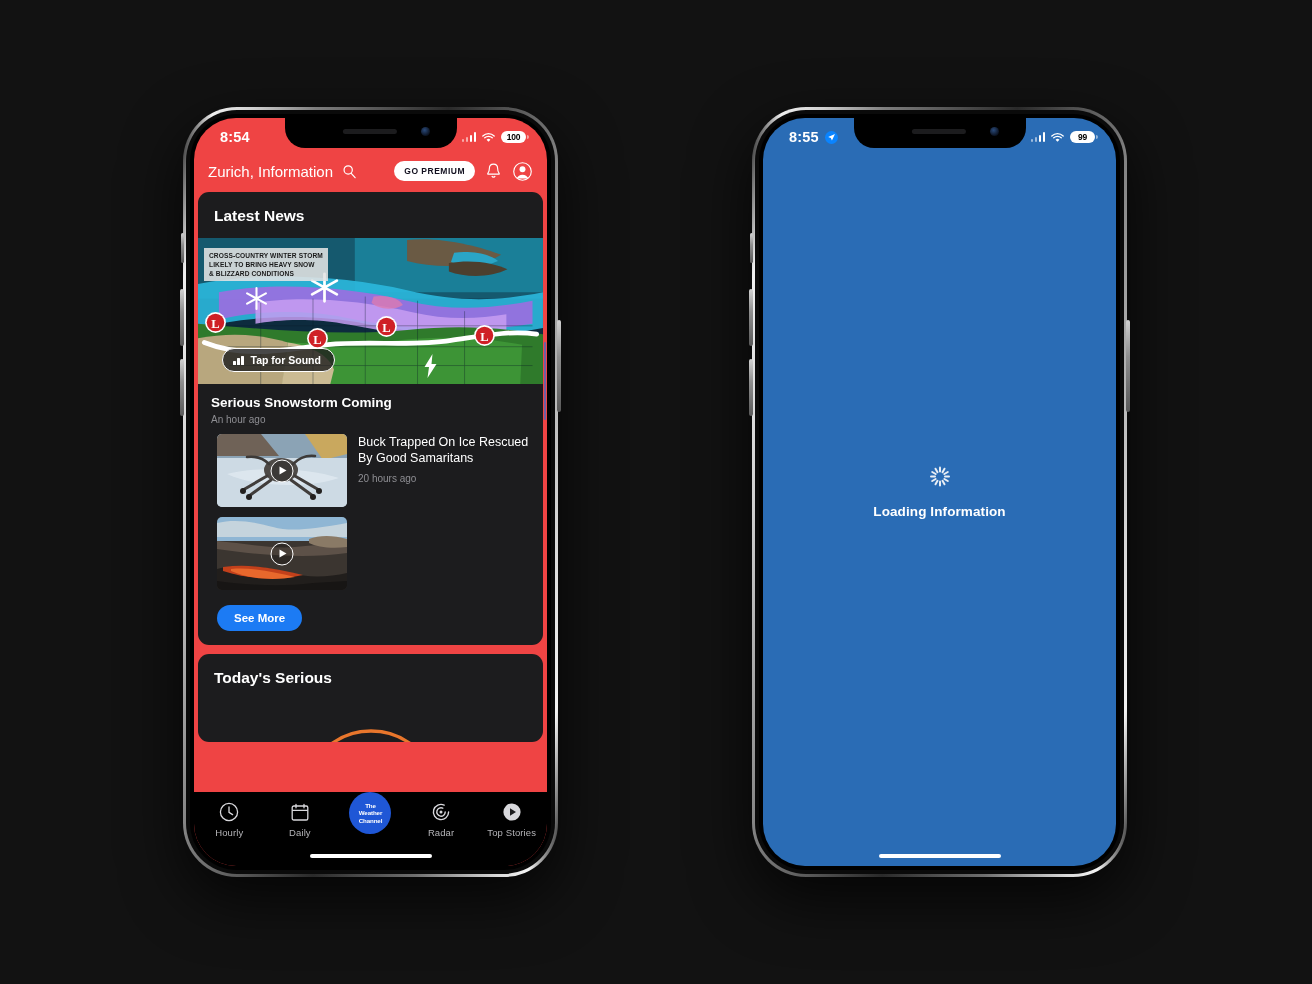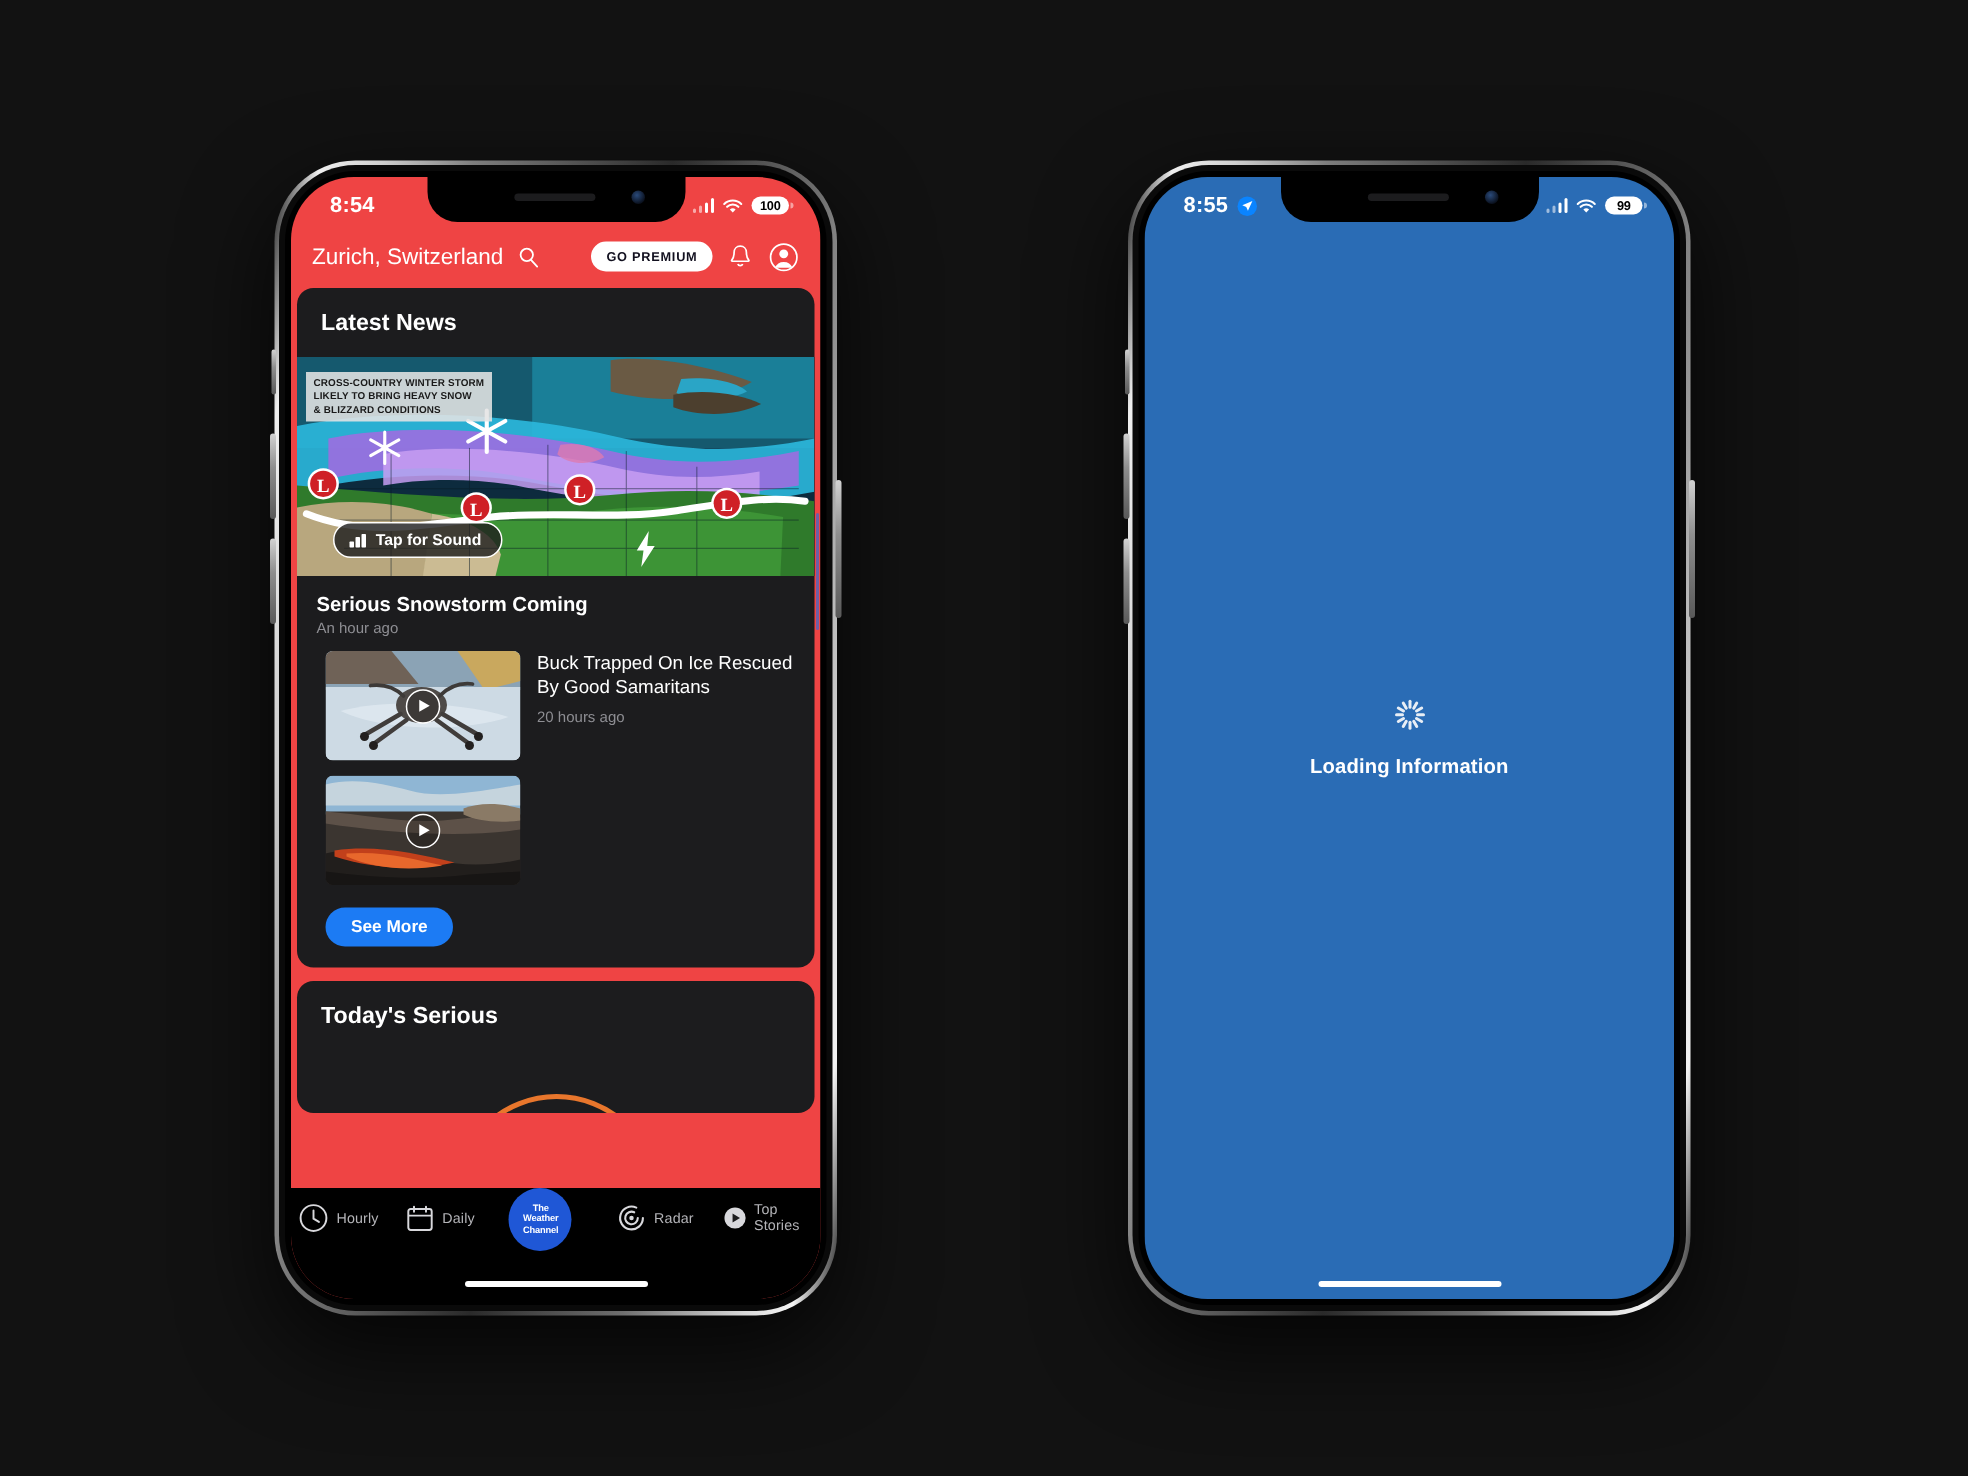--- a/index.html
+++ b/index.html
@@ -173,21 +173,21 @@
   .arc-wrap { position: relative; height: 42px; }
   .arc { position: absolute; left: 50%; transform: translateX(-50%); top: 14px; width: 146px; height: 90px; }
 
   
   .tabbar {
     position: absolute; left: 0; right: 0; bottom: 0; height: 74px;
     background: #000; z-index: 25;
     display: flex; align-items: flex-start; justify-content: space-around;
     padding-top: 9px;
   }
-  .tab { display: flex; flex-direction: row; align-items: center; gap: 4px; width: 62px; }
+  .tab { display: flex; flex-direction: column; align-items: center; gap: 4px; width: 62px; }
   .tab-ico { width: 22px; height: 22px; }
   .tab-label { font-size: 9.5px; color: #b4b4b8; letter-spacing: .1px; }
   .twc-logo {
     width: 42px; height: 42px; border-radius: 50%; background: #1f57d6;
     display: flex; flex-direction: column; align-items: center; justify-content: center;
     color: #fff; font-size: 6.2px; font-weight: 800; line-height: 1.2;
     margin-top: -9px; letter-spacing: -.1px;
   }
   .home-ind {
     position: absolute; left: 50%; transform: translateX(-50%); bottom: 8px;
@@ -250,21 +250,21 @@
             <svg class="wifi" viewBox="0 0 16 12">
               <path d="M8 10.6 5.9 8.4a3 3 0 0 1 4.2 0z" fill="#fff"></path>
               <path d="M3.9 6.4a5.9 5.9 0 0 1 8.2 0" stroke="#fff" stroke-width="1.5" fill="none" stroke-linecap="round"></path>
               <path d="M1.8 4.3a8.9 8.9 0 0 1 12.4 0" stroke="#fff" stroke-width="1.5" fill="none" stroke-linecap="round"></path>
             </svg>
             <span class="battery">100</span>
           </div>
         </div>
 
         <div class="app-header">
-          <span class="loc-name">Zurich, Switzerland</span>
+          <span class="loc-name">Zurich, Information</span>
           <svg class="search-icon" viewBox="0 0 16 16">
             <circle cx="6.6" cy="6.3" r="4.4" stroke="#fff" stroke-width="1.3" fill="none"></circle>
             <line x1="9.6" y1="9.8" x2="14" y2="14.6" stroke="#fff" stroke-width="1.3" stroke-linecap="round"></line>
           </svg>
           <span class="go-premium">GO PREMIUM</span>
           <svg class="hdr-icon" viewBox="0 0 22 22">
             <path d="M11 3.3c-2.6 0-4.3 1.9-4.3 4.4 0 3.6-1.2 4.8-1.7 5.4-.2.3 0 .7.4.7h11.2c.4 0 .6-.4.4-.7-.5-.6-1.7-1.8-1.7-5.4 0-2.5-1.7-4.4-4.3-4.4z" stroke="#fff" stroke-width="1.2" fill="none"></path>
             <path d="M9.3 15.7a1.8 1.8 0 0 0 3.4 0" stroke="#fff" stroke-width="1.2" fill="none"></path>
           </svg>
           <svg class="hdr-icon" viewBox="0 0 22 22">

